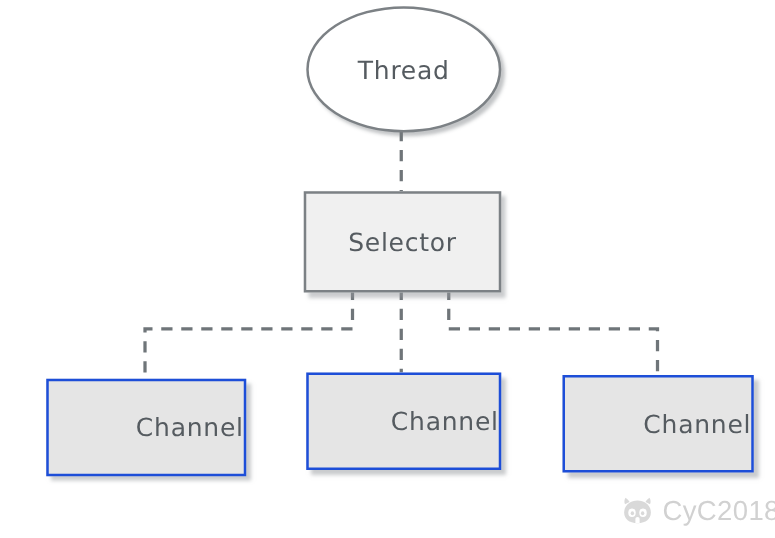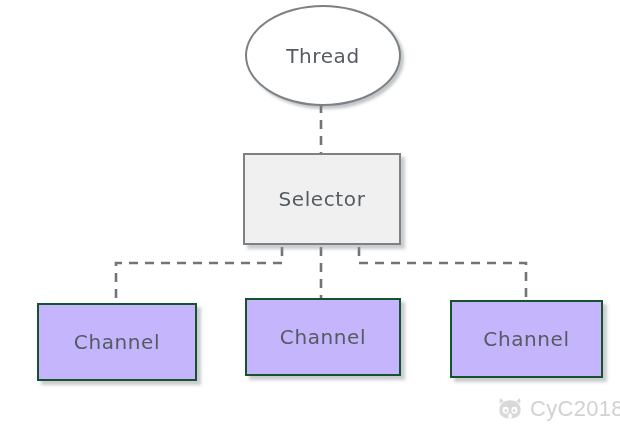--- a/index.html
+++ b/index.html
@@ -45,29 +45,30 @@
     height: 101px;
     border: 2px solid #7c8185;
     border-radius: 50%;
     background: #ffffff;
     box-shadow: 3px 3px 3px rgba(120,124,128,0.45);
   }
   .node-selector {
     left: 243px;
     top: 153px;
     width: 158px;
-    height: 92px;
+    height: 81px;
     border: 2px solid #7c8185;
     background: #f0f0f0;
     box-shadow: 4px 4px 3px rgba(150,154,158,0.5);
   }
   .node-channel {
-    border: 2px solid #14532d;
-    background: #c4b5fd;
+    border: 2px solid #1d4ed8;
+    background: #e5e5e5;
     box-shadow: 4px 4px 3px rgba(150,154,158,0.5);
+    justify-content: flex-end;
   }
   .ch-left   { left: 37px;  top: 303px; width: 160px; height: 78px; }
   .ch-middle { left: 245px; top: 298px; width: 156px; height: 78px; }
   .ch-right  { left: 450px; top: 300px; width: 153px; height: 78px; }
 
   #watermark {
     position: absolute;
     left: 497px;
     top: 396px;
     display: flex;

